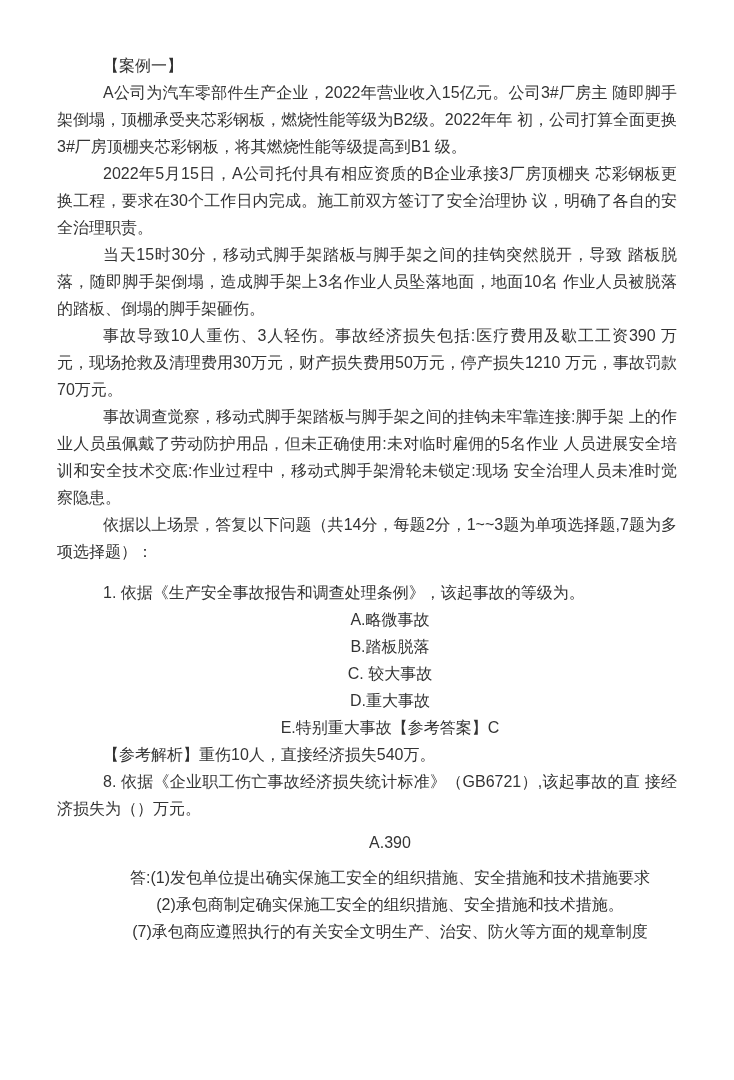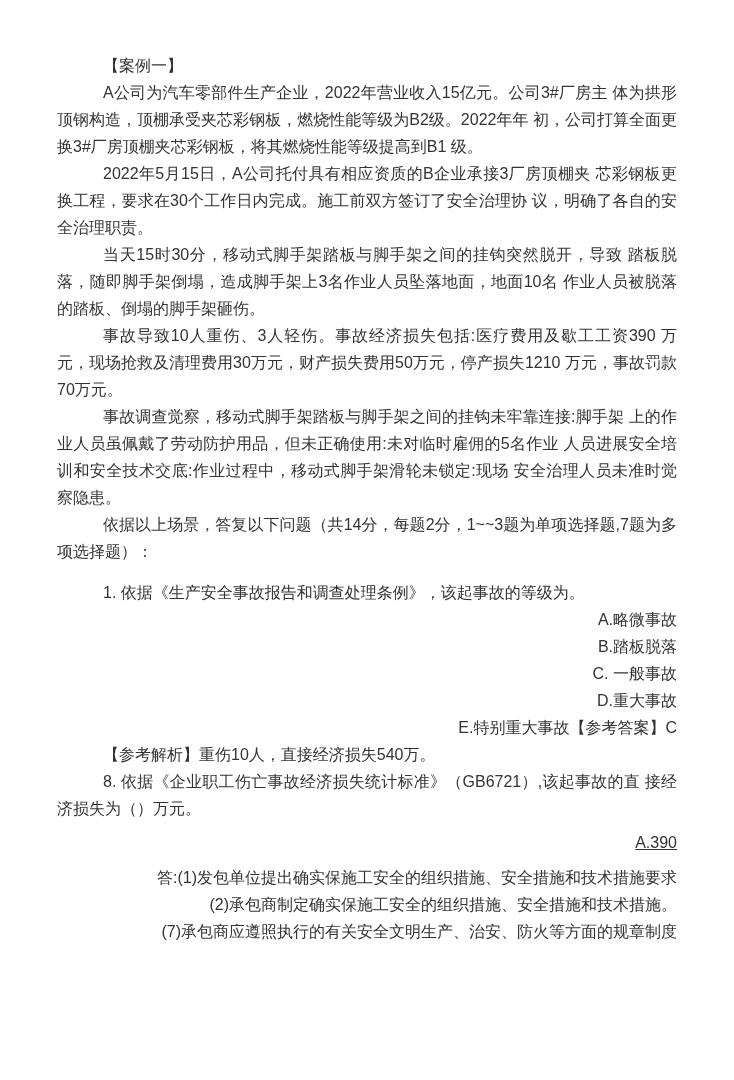--- a/index.html
+++ b/index.html
@@ -25,50 +25,49 @@
   }
   .doc p {
     margin: 0;
     padding: 0;
   }
   .indent {
     text-indent: 46px;
   }
   .opt {
     margin-left: 46px !important;
-    text-align: right;
+    text-align: center;
     text-indent: 0;
   }
   .gap {
     height: 14px;
   }
   .opt-single {
     margin-top: 7px !important;
     margin-bottom: 8px !important;
-    text-decoration: underline;
   }
 </style>
 </head>
 <body>
 
 <div class="doc">
   <p class="indent">【案例一】</p>
-  <p class="indent">A公司为汽车零部件生产企业，2022年营业收入15亿元。公司3#厂房主 体为拱形顶钢构造，顶棚承受夹芯彩钢板，燃烧性能等级为B2级。2022年年 初，公司打算全面更换3#厂房顶棚夹芯彩钢板，将其燃烧性能等级提高到B1 级。</p>
+  <p class="indent">A公司为汽车零部件生产企业，2022年营业收入15亿元。公司3#厂房主 随即脚手架倒塌，顶棚承受夹芯彩钢板，燃烧性能等级为B2级。2022年年 初，公司打算全面更换3#厂房顶棚夹芯彩钢板，将其燃烧性能等级提高到B1 级。</p>
   <p class="indent">2022年5月15日，A公司托付具有相应资质的B企业承接3厂房顶棚夹 芯彩钢板更换工程，要求在30个工作日内完成。施工前双方签订了安全治理协 议，明确了各自的安全治理职责。</p>
   <p class="indent">当天15时30分，移动式脚手架踏板与脚手架之间的挂钩突然脱开，导致 踏板脱落，随即脚手架倒塌，造成脚手架上3名作业人员坠落地面，地面10名 作业人员被脱落的踏板、倒塌的脚手架砸伤。</p>
   <p class="indent">事故导致10人重伤、3人轻伤。事故经济损失包括:医疗费用及歇工工资390 万元，现场抢救及清理费用30万元，财产损失费用50万元，停产损失1210 万元，事故罚款70万元。</p>
   <p class="indent">事故调查觉察，移动式脚手架踏板与脚手架之间的挂钩未牢靠连接:脚手架 上的作业人员虽佩戴了劳动防护用品，但未正确使用:未对临时雇佣的5名作业 人员进展安全培训和安全技术交底:作业过程中，移动式脚手架滑轮未锁定:现场 安全治理人员未准时觉察隐患。</p>
   <p class="indent">依据以上场景，答复以下问题（共14分，每题2分，1~~3题为单项选择题,7题为多项选择题）：</p>
 
   <div class="gap"></div>
 
   <p class="indent">1. 依据《生产安全事故报告和调查处理条例》，该起事故的等级为。</p>
   <p class="opt">A.略微事故</p>
   <p class="opt">B.踏板脱落</p>
-  <p class="opt">C. 一般事故</p>
+  <p class="opt">C. 较大事故</p>
   <p class="opt">D.重大事故</p>
   <p class="opt">E.特别重大事故【参考答案】C</p>
   <p class="indent">【参考解析】重伤10人，直接经济损失540万。</p>
 
   <p class="indent">8. 依据《企业职工伤亡事故经济损失统计标准》（GB6721）,该起事故的直 接经济损失为（）万元。</p>
   <p class="opt opt-single">A.390</p>
   <p class="opt">答:(1)发包单位提出确实保施工安全的组织措施、安全措施和技术措施要求</p>
   <p class="opt">(2)承包商制定确实保施工安全的组织措施、安全措施和技术措施。</p>
   <p class="opt">(7)承包商应遵照执行的有关安全文明生产、治安、防火等方面的规章制度</p>
 </div>

